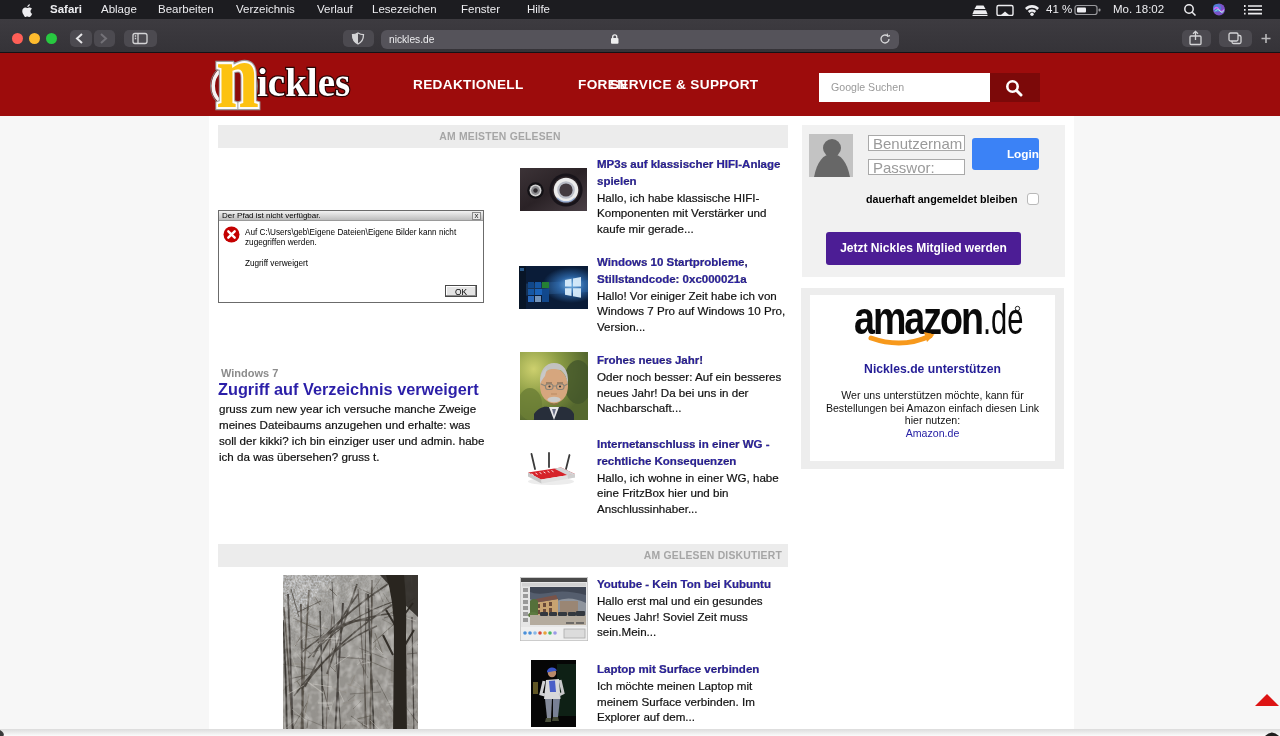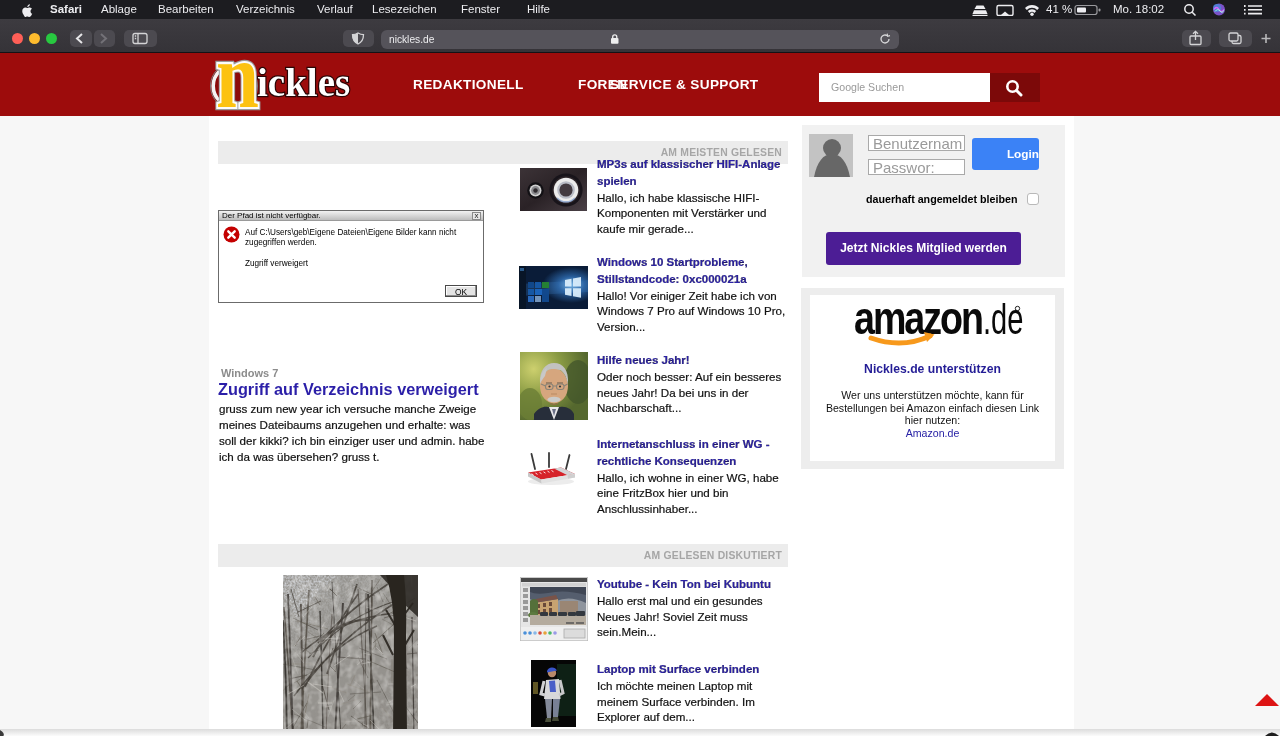--- a/index.html
+++ b/index.html
@@ -41,21 +41,21 @@
 #dlgtitle{position:absolute;left:0;top:0;width:100%;height:10px;background:linear-gradient(#f2f2f2,#bdbdbd);border-bottom:1px solid #9a9a9a;font-size:8px;line-height:9px;padding-left:3px;box-sizing:border-box;}
 #dlgx{position:absolute;right:2px;top:1px;width:9px;height:8px;background:#e8e8e8;border:1px solid #8a8a8a;box-sizing:border-box;font-size:8px;line-height:6px;text-align:center;color:#222;}
 #okbtn{position:absolute;right:6px;bottom:5px;width:32px;height:12px;background:#e4e4e4;border:1px solid #494949;box-shadow:inset -1px -1px 0 #8e8e8e, inset 1px 1px 0 #fff;font-size:8.4px;text-align:center;line-height:12px;box-sizing:border-box;}
 
 #bband{left:0px;top:729px;width:1280px;height:7px;background:linear-gradient(#dcdcdc,#fbfbfb);}
 </style></head>
 <body>
 <div id="st">
 
 <div class="a" id="content">
-  <div class="gbar" style="top:25px;">AM MEISTEN GELESEN</div>
+  <div class="gbar" style="top:9px;text-align:center;">AM MEISTEN GELESEN</div>
   <div class="gbar" style="top:428px;">AM GELESEN DISKUTIERT</div>
 
   <div id="dlg">
     <div id="dlgtitle">Der Pfad ist nicht verfügbar.<span id="dlgx">x</span></div>
     <svg style="position:absolute;left:4px;top:15px" width="17" height="17">
           <circle cx="8.5" cy="8.5" r="8" fill="#c40000"></circle>
           <path d="M5.3 5.3 L11.7 11.7 M11.7 5.3 L5.3 11.7" stroke="#fff" stroke-width="2.4" stroke-linecap="round"></path>
         </svg>
     <div style="position:absolute;left:26px;top:17px;line-height:10.2px;">Auf C:\Users\geb\Eigene Dateien\Eigene Bilder kann nicht<br>zugegriffen werden.<br><br>Zugriff verweigert</div>
     <div id="okbtn">OK</div>
@@ -415,21 +415,21 @@
     <path d="M13 21 L10 34 L14 35" fill="none" stroke="#d0d0d2" stroke-width="3"></path>
     <path d="M29 20 L32 33 L28 35" fill="none" stroke="#c8c8ca" stroke-width="3"></path>
     <path d="M14 39 L21 39 L20 58 L16 58 Z" fill="#848a9a"></path>
     <path d="M22 39 L29 39 L27 57 L22 57 Z" fill="#788095"></path>
     <path d="M15 58 L20 58 L20 62 L14 62 Z" fill="#4a4f3a"></path>
     <path d="M22 57 L27 57 L28 61 L21 61 Z" fill="#424734"></path>
   </svg></div>
 
   <div class="art" style="top:40px;"><b class="t">MP3s auf klassischer HIFI-Anlage<br>spielen</b><br>Hallo, ich habe klassische HIFI-<br>Komponenten mit Verstärker und<br>kaufe mir gerade...</div>
   <div class="art" style="top:138px;"><b class="t">Windows 10 Startprobleme,<br>Stillstandcode: 0xc000021a</b><br>Hallo! Vor einiger Zeit habe ich von<br>Windows 7 Pro auf Windows 10 Pro,<br>Version...</div>
-  <div class="art" style="top:236px;"><b class="t">Hilfe neues Jahr!</b><br>Oder noch besser: Auf ein besseres<br>neues Jahr! Da bei uns in der<br>Nachbarschaft...</div>
+  <div class="art" style="top:236px;"><b class="t">Frohes neues Jahr!</b><br>Oder noch besser: Auf ein besseres<br>neues Jahr! Da bei uns in der<br>Nachbarschaft...</div>
   <div class="art" style="top:320px;"><b class="t">Internetanschluss in einer WG -<br>rechtliche Konsequenzen</b><br>Hallo, ich wohne in einer WG, habe<br>eine FritzBox hier und bin<br>Anschlussinhaber...</div>
   <div class="art" style="top:460px;"><b class="t">Youtube - Kein Ton bei Kubuntu</b><br>Hallo erst mal und ein gesundes<br>Neues Jahr! Soviel Zeit muss<br>sein.Mein...</div>
   <div class="art" style="top:545px;"><b class="t">Laptop mit Surface verbinden</b><br>Ich möchte meinen Laptop mit<br>meinem Surface verbinden. Im<br>Explorer auf dem...</div>
 </div>
 
 <div class="a" id="loginbox">
   <div class="thumb" id="avatar" style="left:7px;top:9px;"><svg width="44" height="43">
     <rect width="44" height="43" fill="#c3c3c3"></rect>
     <circle cx="23" cy="14" r="9" fill="#676767"></circle>
     <path d="M23 20 C14 20 8 28 5 43 L41 43 C38 28 32 20 23 20 Z" fill="#676767"></path>

